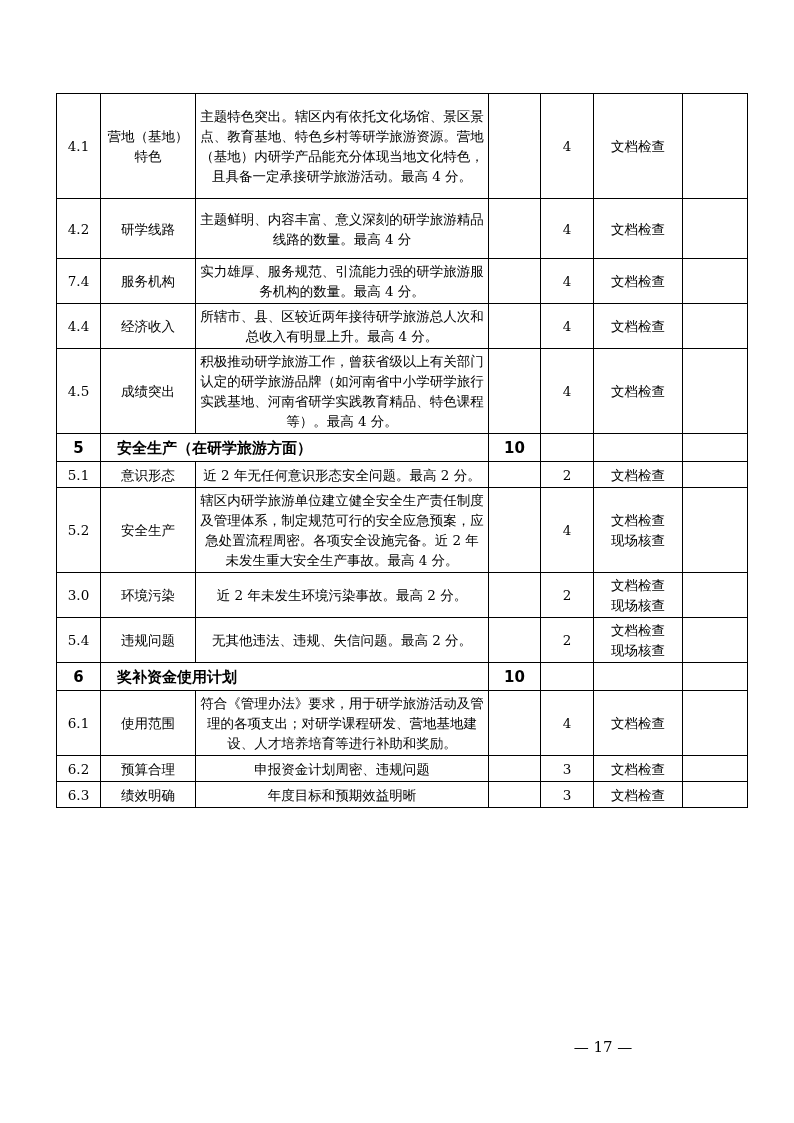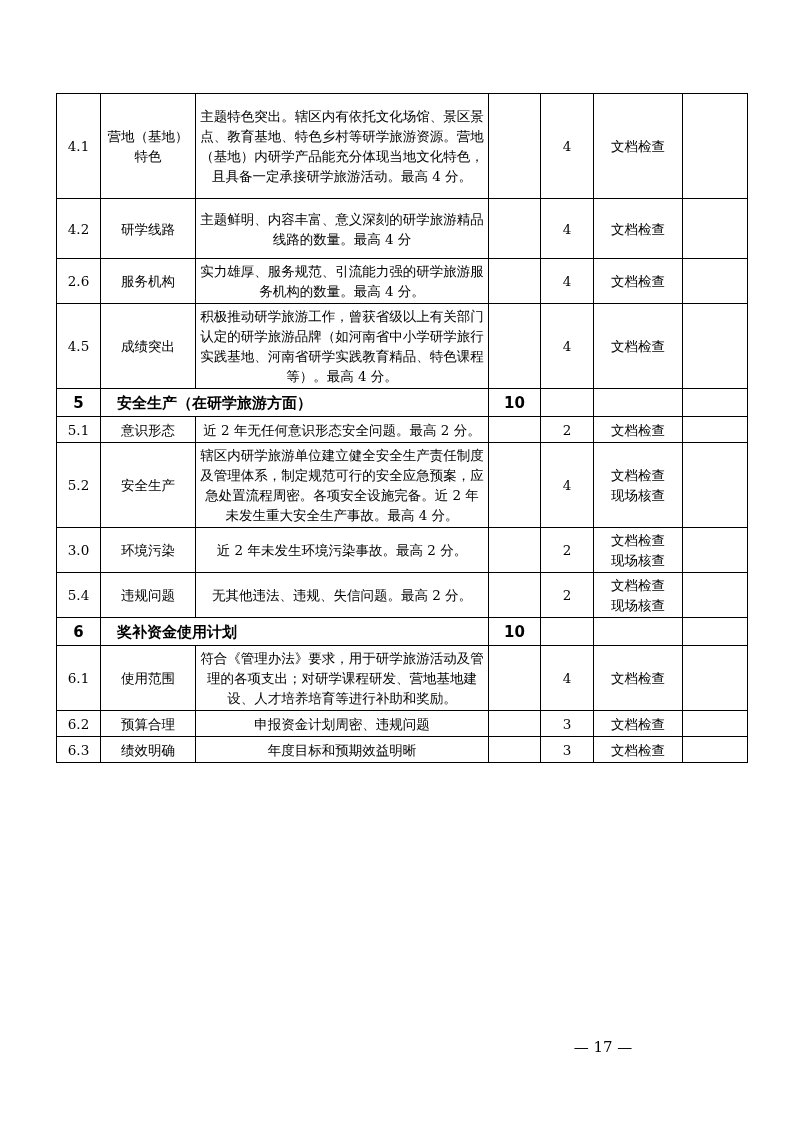--- a/index.html
+++ b/index.html
@@ -81,23 +81,32 @@
         <tr class="item-row" style="height: 60px;">
     <td class="c-no">4.2</td>
     <td class="c-name">研学线路</td>
     <td class="c-desc">主题鲜明、内容丰富、意义深刻的研学旅游精品线路的数量。最高 4 分</td>
     <td class="c-total"></td>
     <td class="c-score">4</td>
     <td class="c-method">文档检查</td>
     <td class="c-empty"></td>
   </tr>
         <tr class="item-row" style="height: 45px;">
-    <td class="c-no">2.6</td>
+    <td class="c-no">7.4</td>
     <td class="c-name">服务机构</td>
     <td class="c-desc">实力雄厚、服务规范、引流能力强的研学旅游服务机构的数量。最高 4 分。</td>
+    <td class="c-total"></td>
+    <td class="c-score">4</td>
+    <td class="c-method">文档检查</td>
+    <td class="c-empty"></td>
+  </tr>
+        <tr class="item-row" style="height: 44px;">
+    <td class="c-no">4.4</td>
+    <td class="c-name">经济收入</td>
+    <td class="c-desc">所辖市、县、区较近两年接待研学旅游总人次和总收入有明显上升。最高 4 分。</td>
     <td class="c-total"></td>
     <td class="c-score">4</td>
     <td class="c-method">文档检查</td>
     <td class="c-empty"></td>
   </tr>
         <tr class="item-row" style="height: 83px;">
     <td class="c-no">4.5</td>
     <td class="c-name">成绩突出</td>
     <td class="c-desc">积极推动研学旅游工作，曾获省级以上有关部门认定的研学旅游品牌（如河南省中小学研学旅行实践基地、河南省研学实践教育精品、特色课程等）。最高 4 分。</td>
     <td class="c-total"></td>

